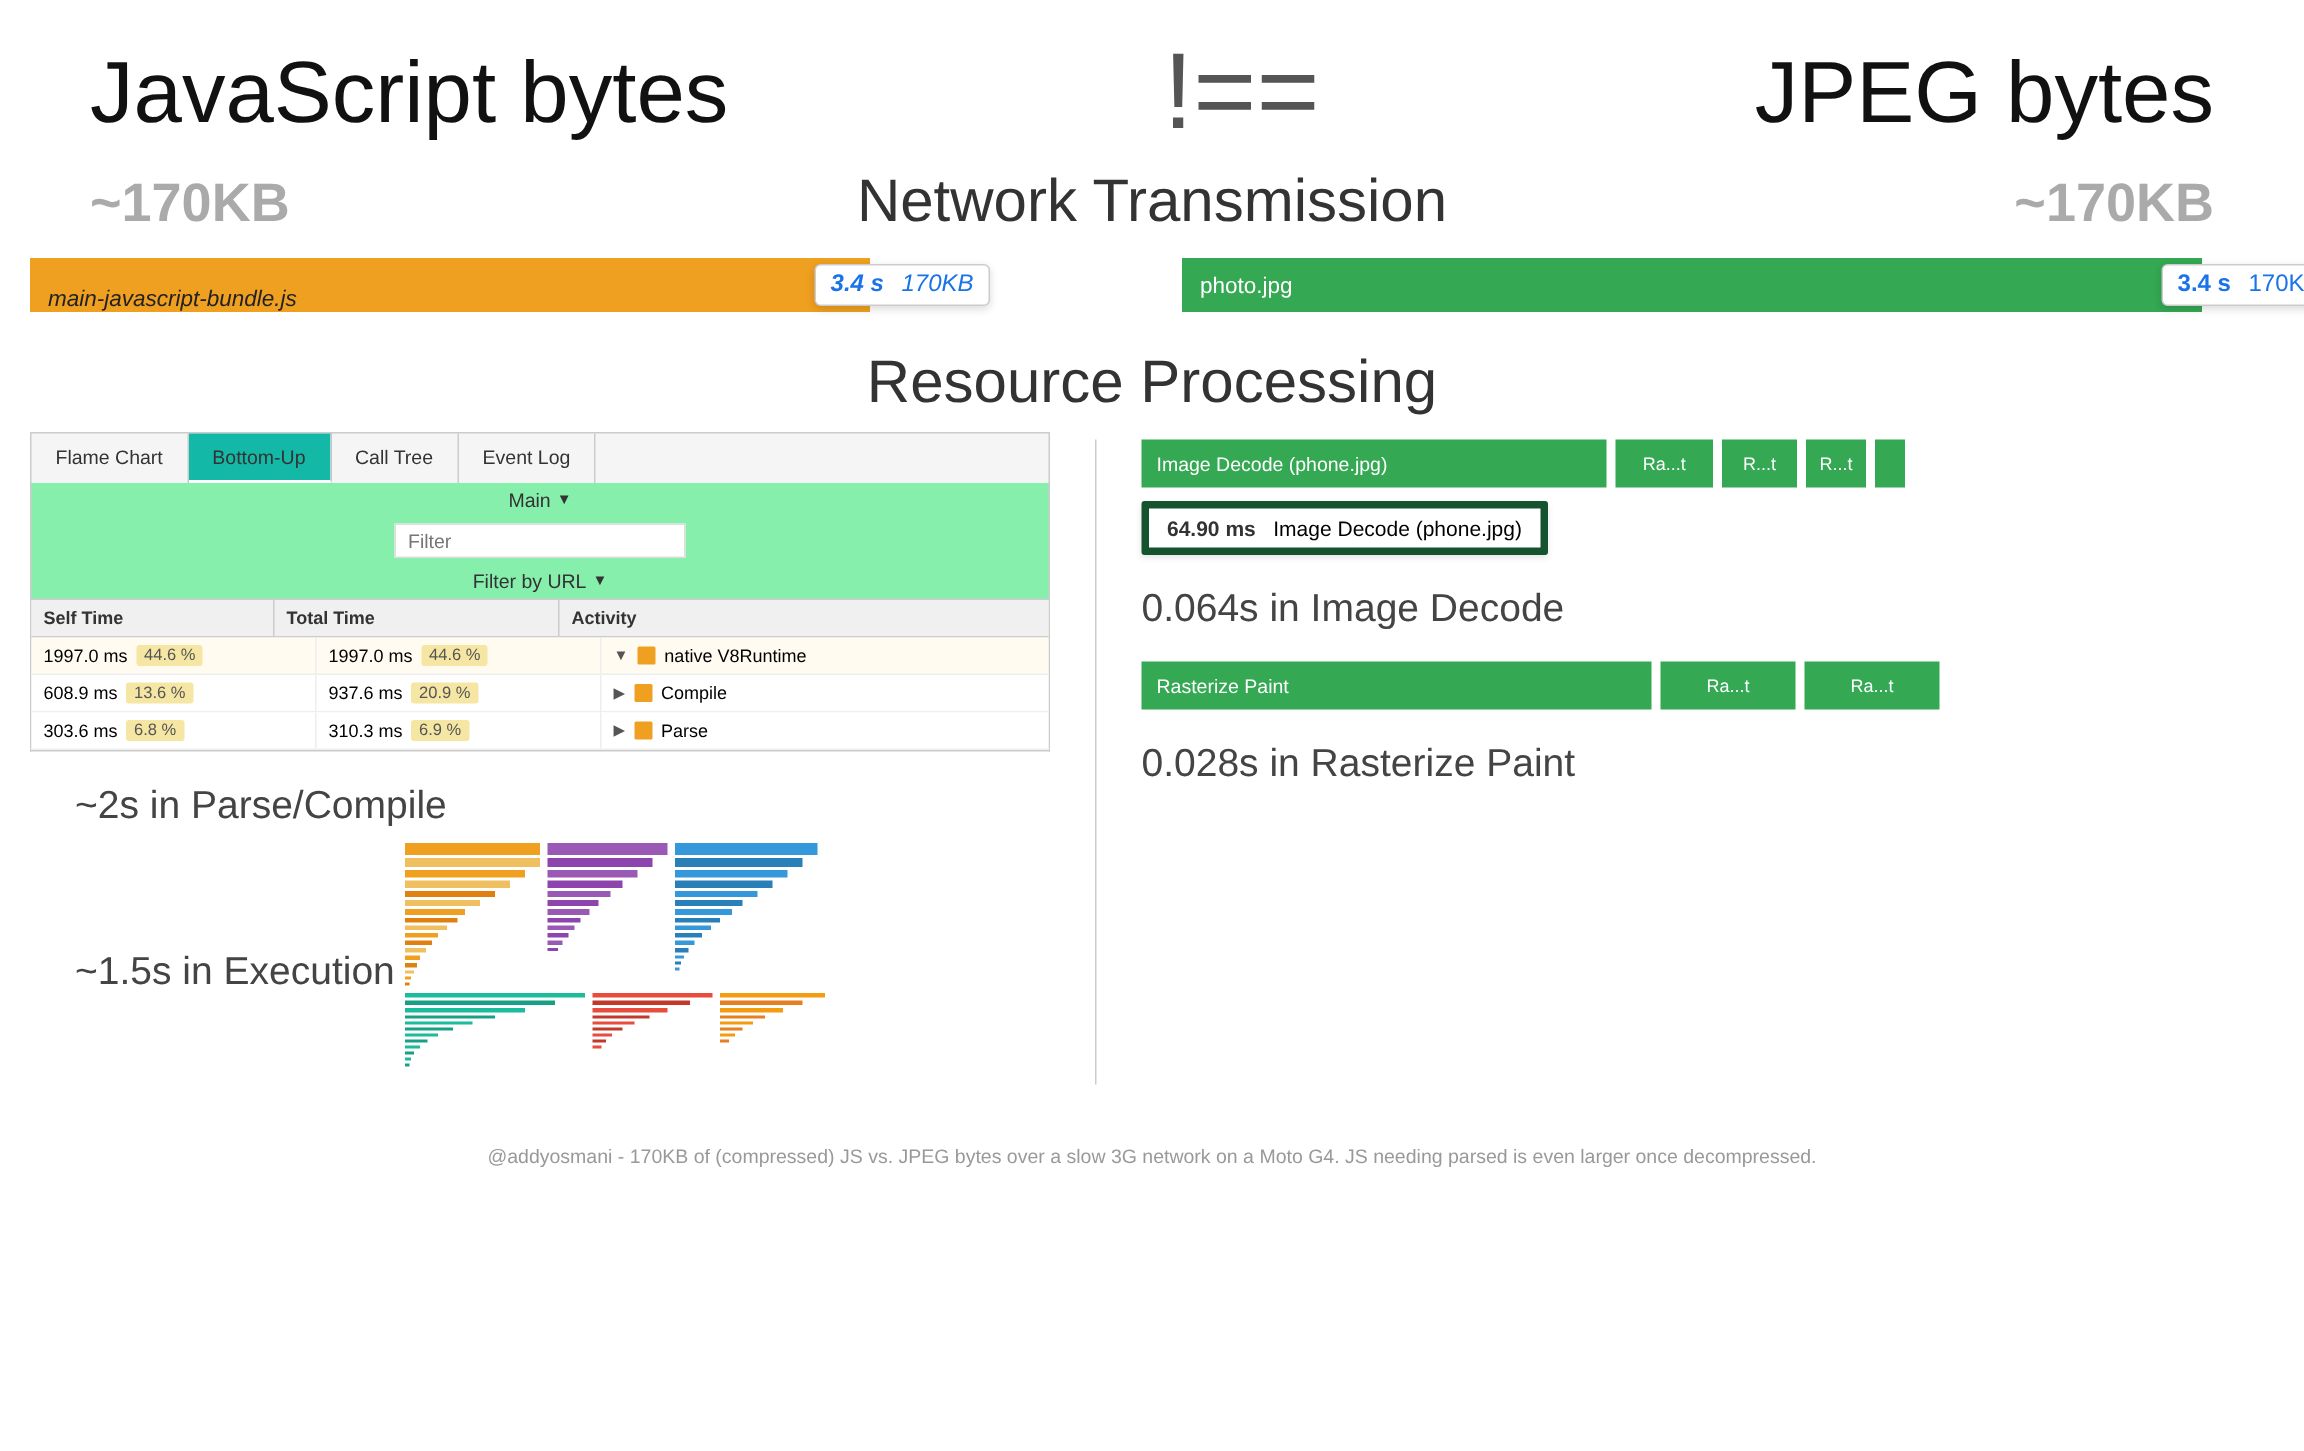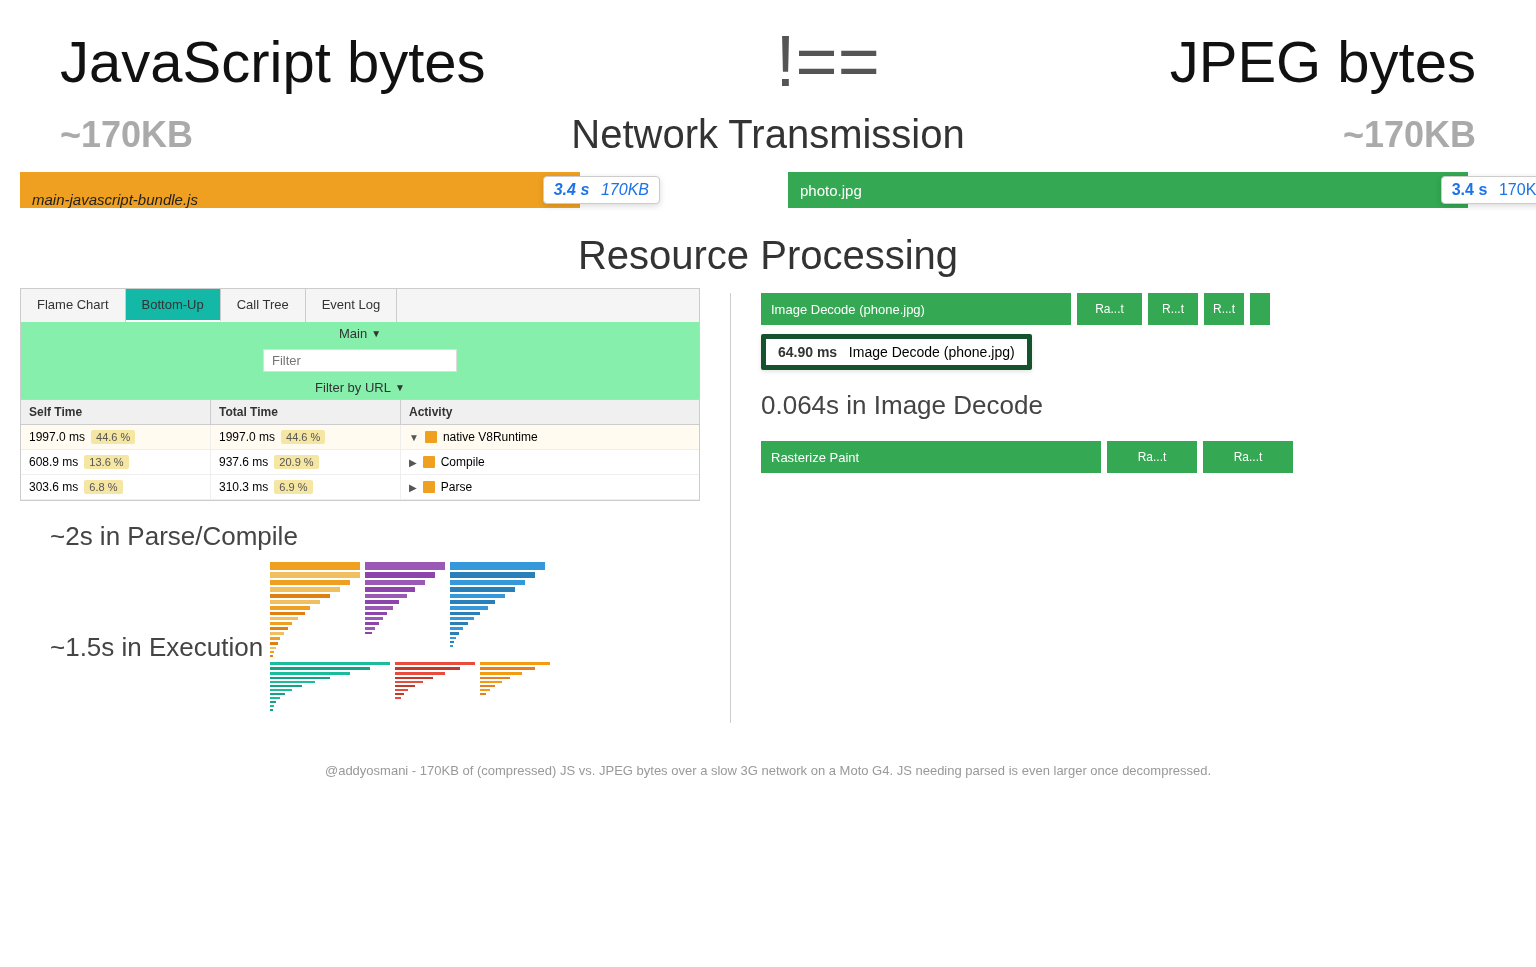--- a/index.html
+++ b/index.html
@@ -242,21 +242,21 @@
       border: 1px solid #ccc;
       border-top: none;
       width: 100%;
     }
     .table-header {
       display: flex;
       background: #f0f0f0;
       border-bottom: 1px solid #ccc;
     }
     .th-self-time {
-      width: 190px;
+      width: 162px;
       padding: 5px 8px;
       font-size: 12px;
       color: #333;
       font-weight: 600;
       border-right: 1px solid #ccc;
     }
     .th-total-time {
       width: 190px;
       padding: 5px 8px;
       font-size: 12px;
@@ -728,16 +728,17 @@
     <div class="decode-label">0.064s in Image Decode</div>
 
     <div>
       <div class="rasterize-bars">
         <div class="rasterize-bar-main">Rasterize Paint</div>
         <div class="rasterize-bar-small">Ra...t</div>
         <div class="rasterize-bar-small2">Ra...t</div>
       </div>
     </div>
 
+    <div class="rasterize-label">0.028s in Rasterize Paint</div>
   </div>
 </div>
 
 <div class="footer-text">@addyosmani - 170KB of (compressed) JS vs. JPEG bytes over a slow 3G network on a Moto G4. JS needing parsed is even larger once decompressed.</div>
 
 </body></html>

